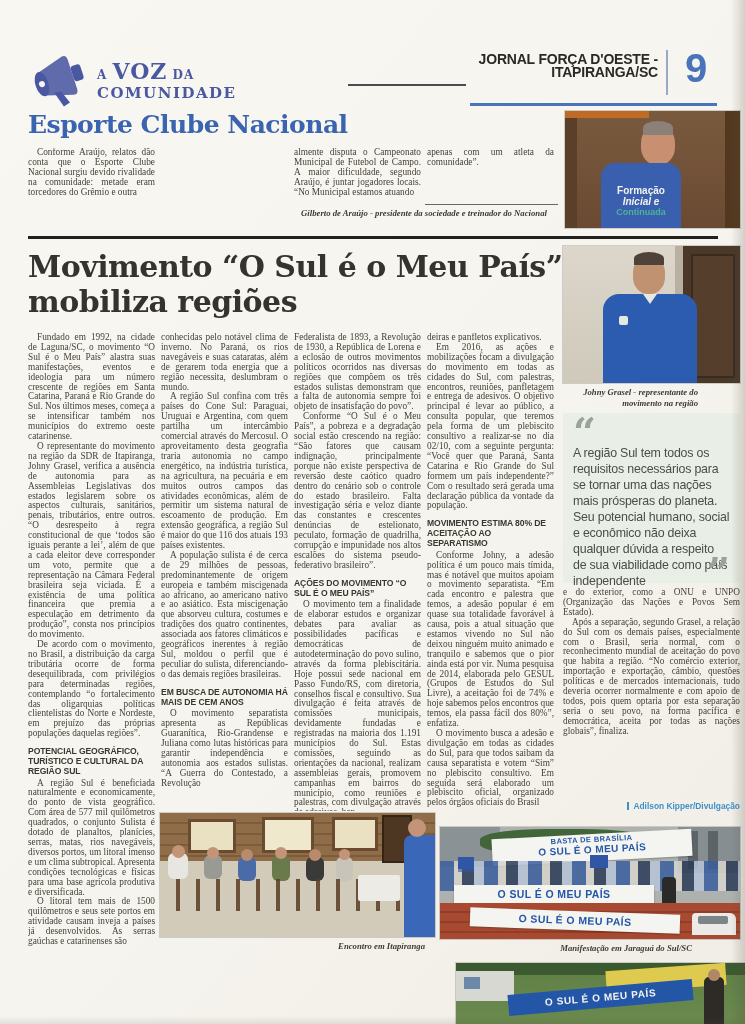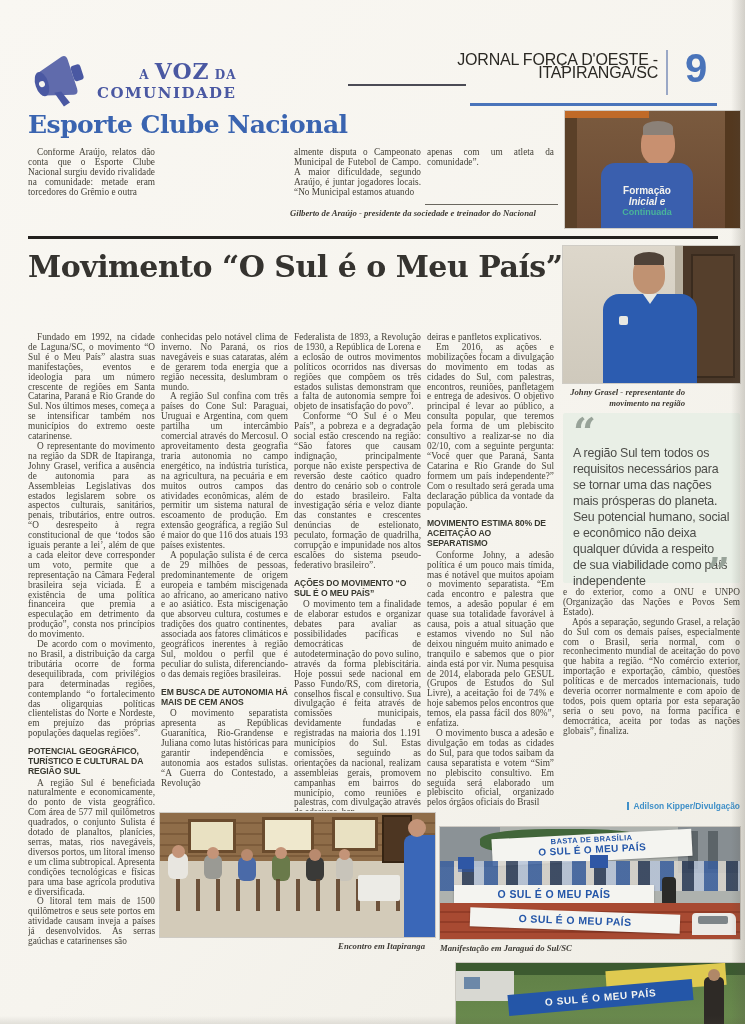--- a/index.html
+++ b/index.html
@@ -1,25 +1,25 @@
 <!DOCTYPE html>
 <html lang="pt-BR"><head>
 <meta charset="utf-8">
 <style>
   html,body{margin:0;padding:0;background:#b8b5ad;}
   #page{position:relative;width:745px;height:1024px;overflow:hidden;
         background:linear-gradient(130deg,#f9f7f2 0%,#f6f4ee 55%,#efede5 100%);
         font-family:"Liberation Serif",serif;color:#45423c;}
   .abs{position:absolute;}
   
-  .logo-text{color:#4a58a2;font-family:"DejaVu Serif",serif;font-weight:bold;line-height:1;text-align:right;}
+  .logo-text{color:#4a58a2;font-family:"DejaVu Serif",serif;font-weight:bold;line-height:1;}
   .logo-l1{font-size:12px;letter-spacing:1px;}
   .logo-voz{font-size:22px;letter-spacing:1px;}
   .logo-l2{font-size:15px;letter-spacing:1.5px;margin-top:4px;}
-  .journal{font-family:"Liberation Sans",sans-serif;font-weight:normal;font-size:16px;
+  .journal{font-family:"Liberation Sans",sans-serif;font-weight:bold;font-size:14px;
            line-height:13px;color:#2b2924;text-align:right;letter-spacing:-0.2px;}
   .pagenum{font-family:"Liberation Sans",sans-serif;font-weight:bold;font-size:40px;color:#4a74ba;line-height:1;}
   .rule-blue{background:#4a74ba;}
   .rule-dark{background:#4b4b55;}
   .rule-black{background:#23211e;}
   
   .h-a1{font-family:"DejaVu Serif",serif;font-weight:bold;font-size:25px;color:#3a64b0;
         letter-spacing:-0.5px;line-height:1;}
   .h-a2{font-family:"DejaVu Serif",serif;font-weight:bold;font-size:30px;color:#35332f;
         letter-spacing:-0.5px;line-height:35px;}
@@ -88,33 +88,34 @@
   <div class="abs bodytext" style="left:427px;top:148px;width:127px;height:58px;overflow:hidden;">
     <p>apenas com um atleta da comunidade”.</p>
   </div>
 
   <div class="abs photo" style="left:565px;top:111px;width:175px;height:117px;background:linear-gradient(#7a5a3e,#6b4a33);">
     <div class="abs" style="left:0;top:0;width:12px;height:117px;background:#5a4028;"></div>
     <div class="abs" style="left:160px;top:0;width:15px;height:117px;background:#53381f;"></div>
     <div class="abs" style="left:0;top:0;width:84px;height:7px;background:#c06a28;"></div>
     <div class="abs" style="left:76px;top:14px;width:34px;height:40px;border-radius:45%;background:#c89070;"></div>
     <div class="abs" style="left:78px;top:10px;width:30px;height:14px;border-radius:50% 50% 0 0;background:#8b8178;"></div>
-    <div class="abs" style="left:36px;top:52px;width:92px;height:65px;border-radius:14px 14px 0 0;background:#3a5fae;">
+    <div class="abs" style="left:36px;top:52px;width:80px;height:65px;border-radius:14px 14px 0 0;background:#3a5fae;">
       <div class="shirt-text" style="margin-top:22px;font-size:10px;color:#f3f2ee;">Formação</div>
       <div class="shirt-text" style="font-style:italic;font-size:10px;color:#f3f2ee;">Inicial e</div>
       <div class="shirt-text" style="font-size:9px;color:#49b49a;text-align:center;">Continuada</div>
     </div>
   </div>
   <div class="abs" style="left:425px;top:204px;width:133px;border-top:1px solid #6a675f;"></div>
-  <div class="abs caption" style="left:290px;top:208px;width:268px;text-align:left;">Gilberto de Araújo - presidente da sociedade e treinador do Nacional</div>
+  <div class="abs caption" style="left:290px;top:208px;width:268px;text-align:center;">Gilberto de Araújo - presidente da sociedade e treinador do Nacional</div>
 
   <div class="abs rule-black" style="left:28px;top:236px;width:690px;height:3px;"></div>
 
   <div class="abs h-a2" style="left:28px;top:249px;width:560px;">
     <div>Movimento “O Sul é o Meu País”</div>
+    <div>mobiliza regiões</div>
   </div>
 
   <div class="abs bodytext" style="left:28px;top:333px;width:127px;height:624px;overflow:hidden;">
     <p class="ind">Fundado em 1992, na cidade de Laguna/SC, o movimento “O Sul é o Meu País” alastra suas manifestações, eventos e ideologia para um número crescente de regiões em Santa Catarina, Paraná e Rio Grande do Sul. Nos últimos meses, começa a se intensificar também nos municípios do extremo oeste catarinense.</p>
     <p class="ind">O representante do movimento na região da SDR de Itapiranga, Johny Grasel, verifica a ausência de autonomia para as Assembleias Legislativas dos estados legislarem sobre os aspectos culturais, sanitários, penais, tributários, entre outros. “O desrespeito à regra constitucional de que ‘todos são iguais perante a lei’, além de que a cada eleitor deve corresponder um voto, permite que a representação na Câmara Federal brasileira seja viciada. É a existência de uma política financeira que premia a especulação em detrimento da produção”, consta nos princípios do movimento.</p>
     <p class="ind">De acordo com o movimento, no Brasil, a distribuição da carga tributária ocorre de forma desequilibrada, com privilégios para determinadas regiões, contemplando “o fortalecimento das oligarquias políticas clientelistas do Norte e Nordeste, em prejuízo das próprias populações daquelas regiões”.</p>
     <div class="subhead">POTENCIAL GEOGRÁFICO, TURÍSTICO E CULTURAL DA REGIÃO SUL</div>
     <p class="ind">A região Sul é beneficiada naturalmente e economicamente, do ponto de vista geográfico. Com área de 577 mil quilômetros quadrados, o conjunto Sulista é dotado de planaltos, planícies, serras, matas, rios navegáveis, diversos portos, um litoral imenso e um clima subtropical. Apresenta condições tecnológicas e físicas para uma base agrícola produtiva e diversificada.</p>
     <p class="ind">O litoral tem mais de 1500 quilômetros e seus sete portos em atividade causam inveja a países já desenvolvidos. As serras gaúchas e catarinenses são</p>
   </div>
@@ -146,21 +147,21 @@
     <div class="abs" style="left:120px;top:0;width:57px;height:137px;background:#4a3829;"></div>
     <div class="abs" style="left:128px;top:8px;width:40px;height:120px;border:2px solid #3a2b1e;background:#553f2c;"></div>
     <div class="abs" style="left:112px;top:0;width:8px;height:137px;background:#b8b0a0;"></div>
     <div class="abs" style="left:70px;top:10px;width:32px;height:38px;border-radius:45%;background:#c09272;"></div>
     <div class="abs" style="left:71px;top:6px;width:30px;height:13px;border-radius:50% 50% 0 0;background:#4f4238;"></div>
     <div class="abs" style="left:40px;top:48px;width:94px;height:89px;border-radius:16px 16px 0 0;background:#2c5cb0;">
       <div class="abs" style="left:40px;top:0;width:14px;height:10px;background:#e8e8e2;clip-path:polygon(0 0,100% 0,50% 100%);"></div>
       <div class="abs" style="left:16px;top:22px;width:9px;height:9px;background:#e8e8e2;border-radius:2px;"></div>
     </div>
   </div>
-  <div class="abs caption" style="left:563px;top:387px;width:120px;text-align:right;margin-left:0;left:565px;">Johny Grasel - representante do movimento na região</div>
+  <div class="abs caption" style="left:563px;top:387px;width:120px;text-align:right;margin-left:13px;left:565px;">Johny Grasel - representante do movimento na região</div>
 
   <div class="abs pq" style="left:563px;top:413px;width:177px;height:170px;">
     <div class="pq-quote" style="margin:10px 0 0 10px;">“</div>
     <div class="pq-text" style="margin:4px 10px 0 10px;">A região Sul tem todos os requisitos necessários para se tornar uma das nações mais prósperas do planeta. Seu potencial humano, social e econômico não deixa qualquer dúvida a respeito de sua viabilidade como país independente</div>
     <div class="abs pq-quote" style="right:10px;bottom:2px;">”</div>
   </div>
 
   <div class="abs bodytext" style="left:563px;top:588px;width:177px;height:208px;overflow:hidden;">
     <p>e do exterior, como a ONU e UNPO (Organização das Nações e Povos Sem Estado).</p>
     <p class="ind">Após a separação, segundo Grasel, a relação do Sul com os demais países, especialmente com o Brasil, seria normal, com o reconhecimento mundial de aceitação do povo que habita a região. “No comércio exterior, importação e exportação, câmbio, questões políticas e de mercados internacionais, tudo deveria ocorrer normalmente e com apoio de todos, pois quem optaria por esta separação seria o seu povo, na forma pacífica e democrática, aceita por todas as nações globais”, finaliza.</p>
@@ -212,21 +213,21 @@
     </div>
     <div class="abs" style="left:222px;top:50px;width:14px;height:40px;background:#2a2a28;border-radius:4px 4px 0 0;"></div>
     <div class="abs" style="left:0;top:76px;width:300px;height:36px;background:repeating-linear-gradient(#a84a32 0 8px,#933c27 8px 10px);"></div>
     <div class="abs banner" style="left:30px;top:84px;width:210px;height:19px;transform:rotate(2deg);font-size:10.5px;line-height:19px;">
       <span>O SUL É O MEU PAÍS</span>
     </div>
     <div class="abs" style="left:252px;top:86px;width:44px;height:22px;background:#eceae6;border-radius:4px 6px 0 0;">
       <div class="abs" style="left:6px;top:3px;width:30px;height:8px;background:#7d8488;border-radius:2px;"></div>
     </div>
   </div>
-  <div class="abs caption" style="left:440px;top:943px;width:252px;">Manifestação em Jaraguá do Sul/SC</div>
+  <div class="abs caption" style="left:440px;top:943px;width:252px;text-align:right;">Manifestação em Jaraguá do Sul/SC</div>
 
   <div class="abs photo" style="left:456px;top:963px;width:289px;height:61px;background:linear-gradient(#5f7f46,#6a8a4e);">
     <div class="abs" style="left:0;top:0;width:289px;height:12px;background:#3c5a30;"></div>
     <div class="abs" style="left:0;top:8px;width:58px;height:30px;background:#d8d8d2;"></div>
     <div class="abs" style="left:8px;top:14px;width:16px;height:12px;background:#6c88a8;"></div>
     <div class="abs" style="left:150px;top:4px;width:120px;height:22px;background:#dfca50;transform:rotate(-4deg);"></div>
     <div class="abs banner-blue" style="left:52px;top:24px;width:185px;height:21px;transform:rotate(-5deg);font-size:10px;line-height:21px;">
       <span>O SUL É O MEU PAÍS</span>
     </div>
     <div class="abs" style="left:248px;top:14px;width:20px;height:47px;background:#2e2a26;border-radius:5px 5px 0 0;"></div>

